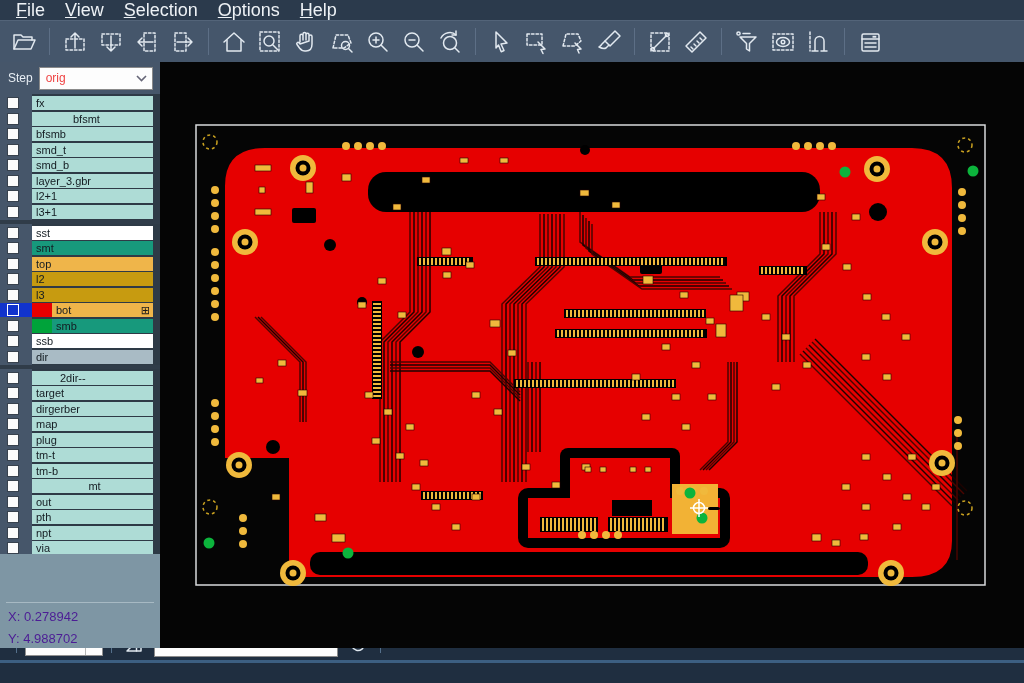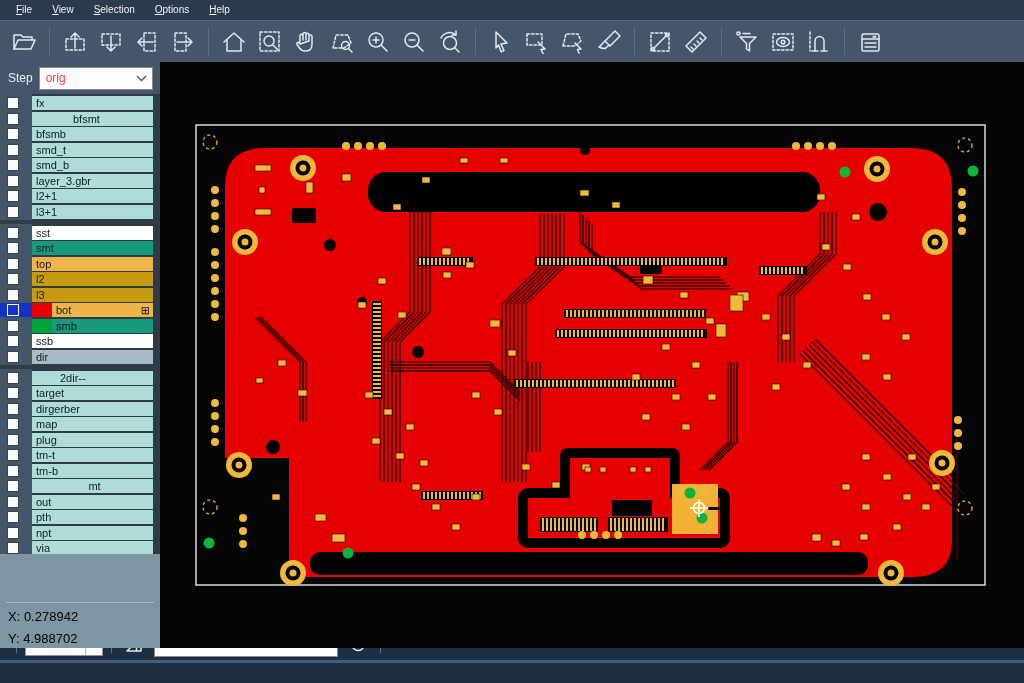--- a/index.html
+++ b/index.html
@@ -1,21 +1,21 @@
 <!DOCTYPE html>
 <html><head>
 <meta charset="utf-8">
 <style>
   html,body{margin:0;padding:0;width:1024px;height:683px;overflow:hidden;
     font-family:"Liberation Sans",sans-serif;background:#1f2e40;}
   *{box-sizing:border-box;}
 
   
   .menubar{height:20px;background:#2b3a4c;display:flex;align-items:center;
-    padding-left:6px;color:#eef2f6;font-size:10px;}
+    padding-left:6px;color:#eef2f6;font-size:18px;}
   .menu-item{padding:0 10px;height:20px;line-height:20px;cursor:default;}
   .menu-item u{text-decoration:underline;}
 
   
   .toolbar{height:42px;background:#45566b;border-top:1px solid #536479;
     display:flex;align-items:center;padding-left:6px;}
   .tbtn{width:34px;height:34px;display:flex;align-items:center;justify-content:center;
     border-radius:3px;margin:0 1px;}
   .tbtn svg{stroke:#e2e9f0;fill:none;stroke-width:1.5;stroke-linecap:round;stroke-linejoin:round;}
   .tbtn svg .dash{stroke-dasharray:2.5 2;}
@@ -38,21 +38,21 @@
   .cb-box{width:12px;height:12px;background:#fcfcfc;border:1.5px solid #38424e;}
   .cb-box.sel{background:#1133cc;border:1.5px solid #ffffff;}
   .swatch{width:20px;height:14px;flex:none;}
   .layer-label{flex:1;height:14px;font-size:11px;line-height:14px;color:#141c22;
     padding-left:4px;white-space:nowrap;overflow:hidden;}
   .grid-ic{float:right;margin-right:3px;font-size:11px;color:#1a1a1a;line-height:14px;}
   .group-sep{width:160px;height:4px;background:#303c49;margin-bottom:1.5px;}
 
   .bottom-panel{position:absolute;left:0;top:492px;width:160px;height:94px;background:#7e96a4;}
   .readout-sep{border-top:1px solid #a7b9c3;margin:48px 6px 0 6px;}
-  .readout{color:#000000;font-size:13px;padding-left:8px;line-height:17px;margin-top:5px;}
+  .readout{color:#4c1d95;font-size:13px;padding-left:8px;line-height:17px;margin-top:5px;}
 
   .canvas{position:absolute;left:160px;top:0;width:864px;height:586px;background:#050505;}
 
   
   .statusbar{height:35px;background:#1f2e40;display:flex;align-items:center;
     border-bottom:3px solid #3c5f82;padding-left:8px;}
   .ssep{width:1px;height:18px;background:#54708c;margin:0 8px;}
   .unit-select{height:24px;background:#fdfdfd;border:1px solid #909090;display:flex;
     align-items:center;font-size:12px;color:#111;}
   .unit-text{padding:0 18px;}

